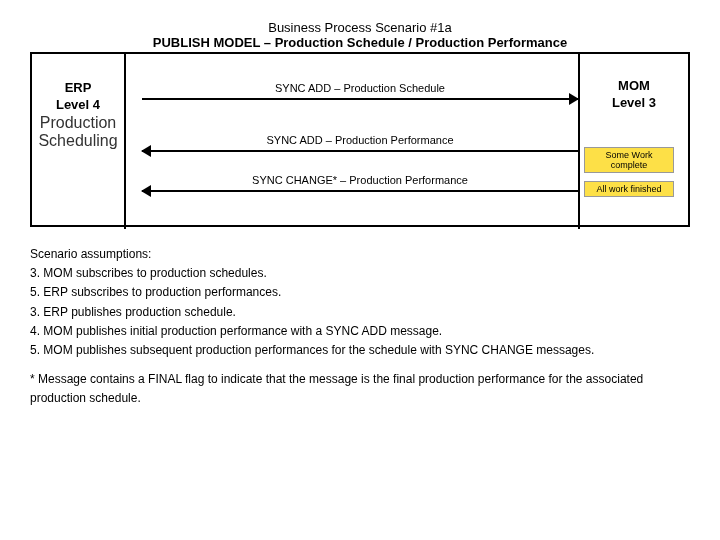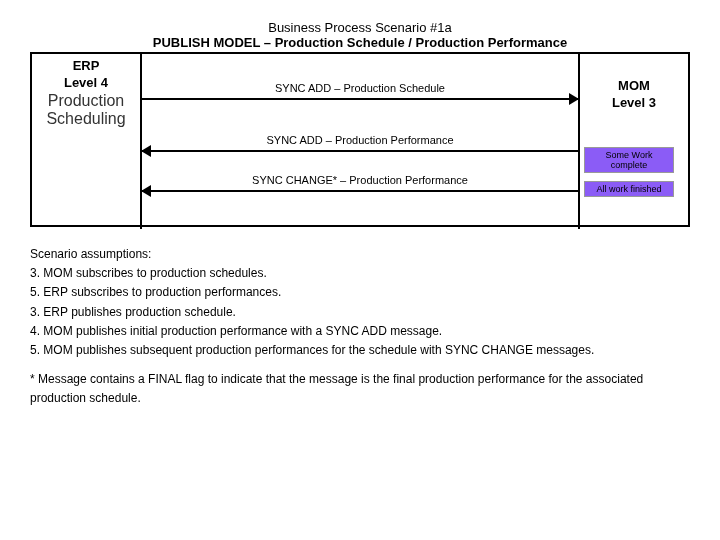--- a/index.html
+++ b/index.html
@@ -33,27 +33,27 @@
       position: relative;
       width: 660px;
       height: 175px;
       margin: 0 auto 18px auto;
     }
     
     .erp-box {
       position: absolute;
       left: 0;
       top: 0;
-      width: 110px;
+      width: 94px;
       height: 175px;
       border-right: 2px solid #000;
       display: flex;
       flex-direction: column;
       align-items: center;
-      padding-top: 4px;
+      padding-top: 26px;
     }
     .erp-title {
       font-weight: bold;
       font-size: 13px;
       text-align: center;
       line-height: 1.3;
     }
     .erp-subtitle {
       font-size: 16px;
       text-align: center;
@@ -115,21 +115,21 @@
       display: flex;
       flex-direction: column;
       justify-content: center;
       align-items: flex-start;
       padding: 0 6px;
       gap: 8px;
       padding-top: 60px;
     }
     .badge {
       border: 1px solid #999;
-      background: #8b5cf6;
+      background: #fde047;
       font-size: 9px;
       padding: 2px 5px;
       text-align: center;
       width: 90px;
     }
     
     .scenario-text {
       margin: 16px auto;
       width: 660px;
       font-size: 12px;

